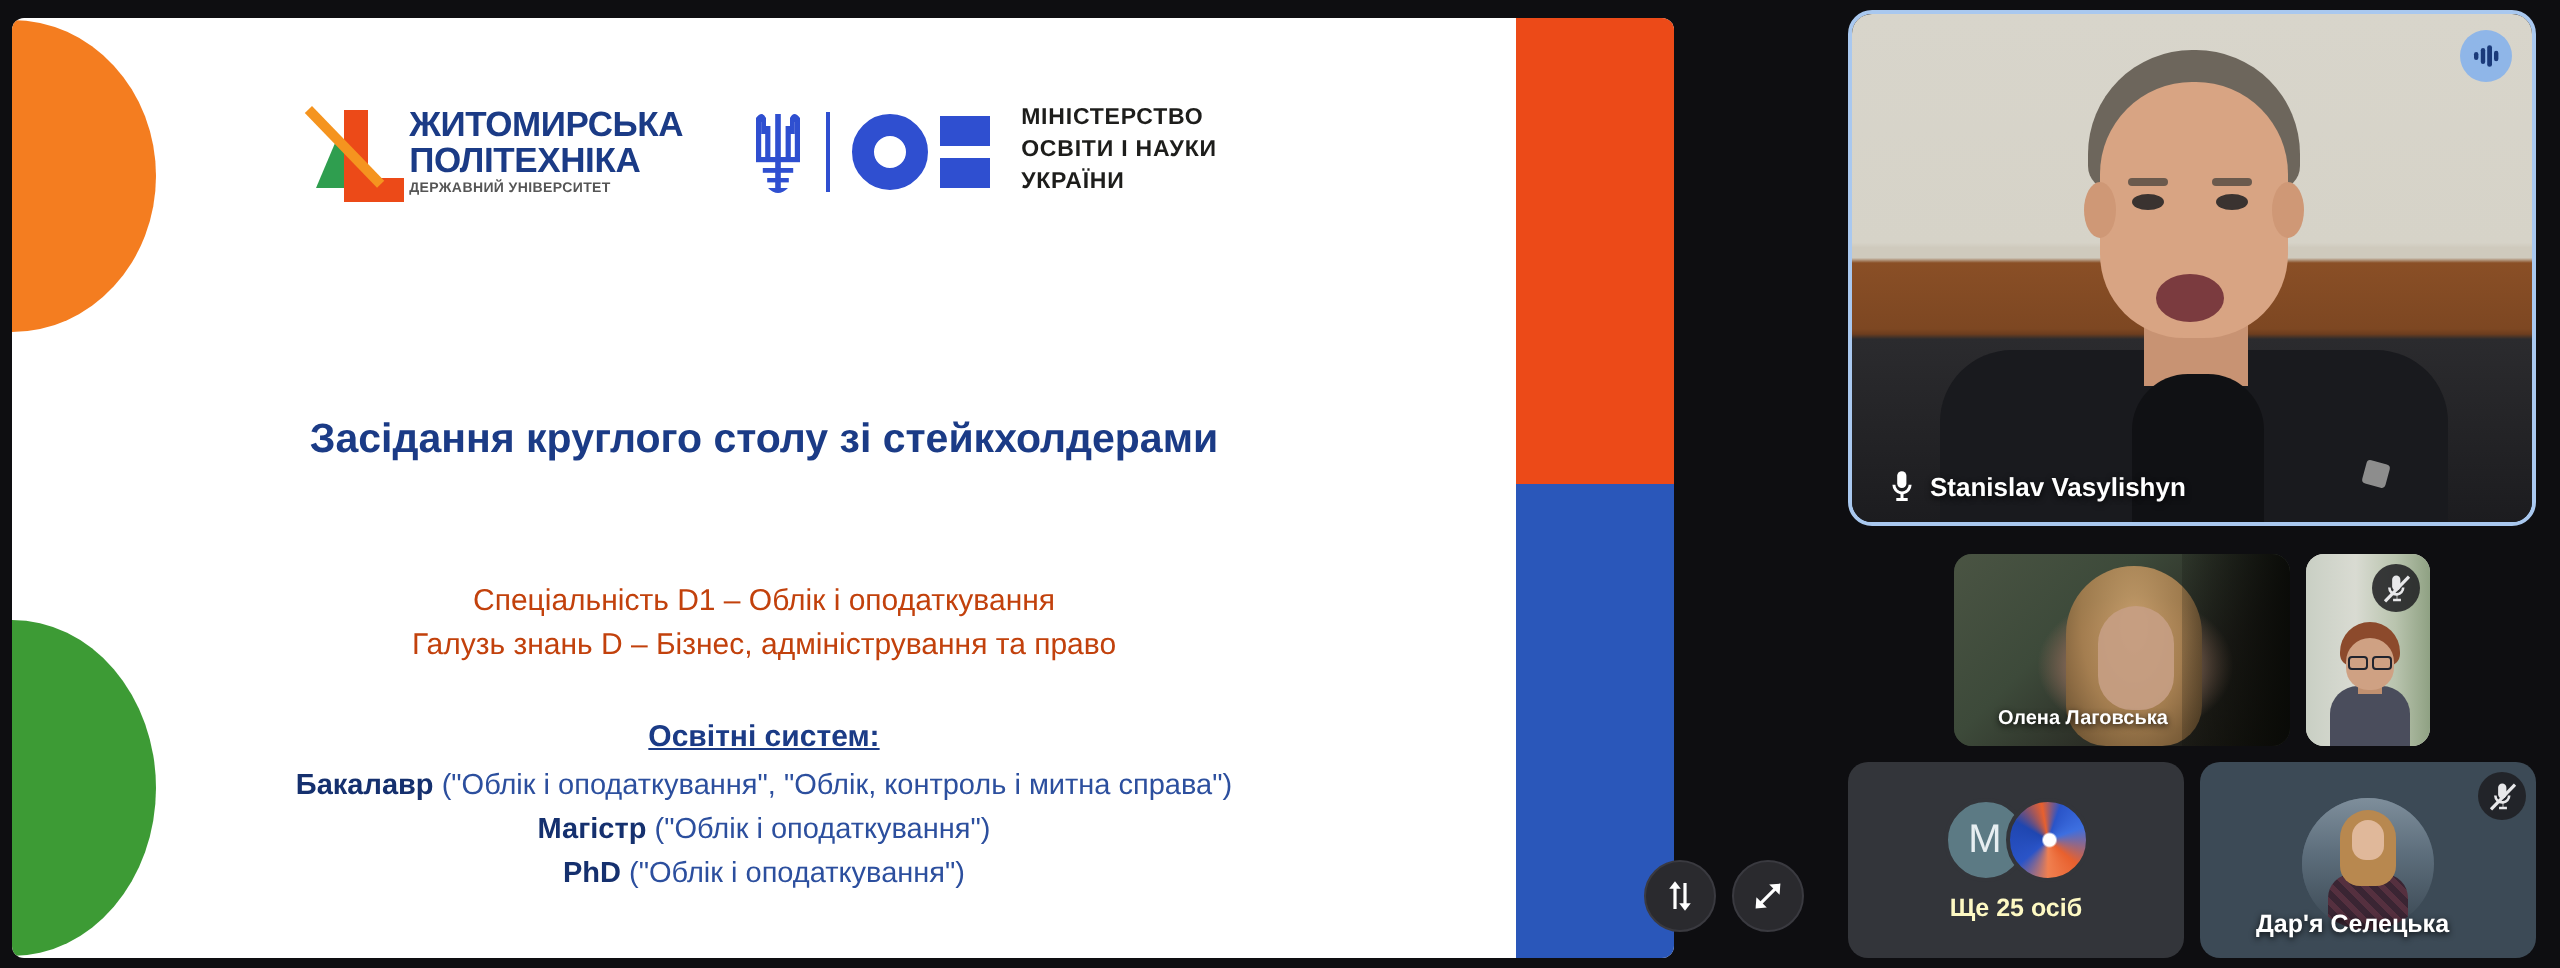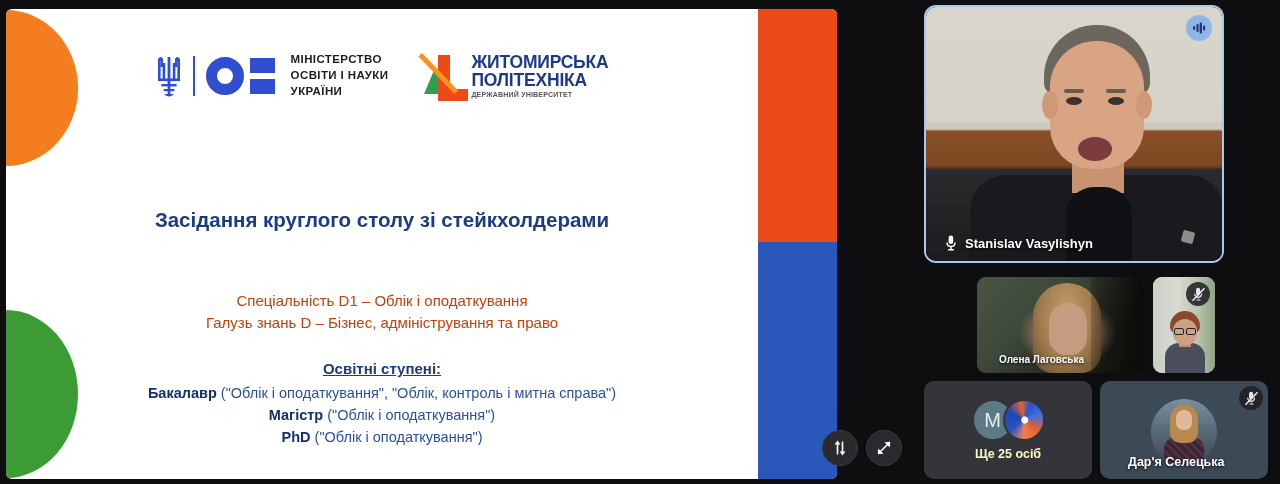--- a/index.html
+++ b/index.html
@@ -127,21 +127,21 @@
   #filmstrip {
     position: absolute; left: 912px; top: 0; width: 368px; height: 484px;
     background: #0e0e11;
   }
   .tile {
     position: absolute; border-radius: 10px; overflow: hidden;
     background: #2b2d31;
   }
   
   #tile-main {
-    left: 12px; top: 5px; width: 300px; height: 258px;
+    left: 12px; top: 5px; width: 344px; height: 258px;
     border-radius: 12px;
     border: 2px solid #a9c8ef;
     background: #1b1d20;
   }
   #main-video {
     position: absolute; inset: 0;
     background:
       linear-gradient(to bottom, #d8d5cb 0%, #d6d3c8 45%, #cfcabd 46%, #cfcabd 48%, #8a4f26 49%, #7d4722 62%, #6d3d1e 63%, #2b2b2e 64%, #1c1c1f 100%);
   }
   #main-person {
@@ -304,20 +304,34 @@
 
       <div class="blob" id="blob-orange"></div>
       <div class="blob" id="blob-green"></div>
 
       <div id="bar-wrap">
         <div id="bar-red"></div>
         <div id="bar-blue"></div>
       </div>
 
       <div id="logos">
+        <div id="zhp-logo">
+          <div id="zhp-mark">
+            <div id="zhp-tri"></div>
+            <div id="zhp-L"></div>
+            <div id="zhp-L2"></div>
+            <div id="zhp-slash"></div>
+          </div>
+          <div id="zhp-text">
+            <div class="l1">ЖИТОМИРСЬКА</div>
+            <div class="l2">ПОЛІТЕХНІКА</div>
+            <div class="l3">ДЕРЖАВНИЙ УНІВЕРСИТЕТ</div>
+          </div>
+        </div>
+
         <div id="mon-logo">
           <svg id="trident" viewBox="0 0 26 46">
             <g fill="#2f4fd0">
               <rect x="11.6" y="4" width="2.8" height="38"></rect>
               <rect x="2" y="6" width="2.6" height="22"></rect>
               <rect x="21.4" y="6" width="2.6" height="22"></rect>
               <path d="M2 6 q3 -4 5 0 v8 h-2.4 v-6 q-1.2 -1.6 -2.6 0 z"></path>
               <path d="M24 6 q-3 -4 -5 0 v8 h2.4 v-6 q1.2 -1.6 2.6 0 z"></path>
               <rect x="6.6" y="10" width="2.6" height="18"></rect>
               <rect x="16.8" y="10" width="2.6" height="18"></rect>
@@ -334,48 +348,34 @@
               <span></span>
                 <span></span>
             </div>
           </div>
           <div id="mon-text">
             <div>МІНІСТЕРСТВО</div>
             <div>ОСВІТИ І НАУКИ</div>
             <div>УКРАЇНИ</div>
           </div>
         </div>
-
-        <div id="zhp-logo">
-          <div id="zhp-mark">
-            <div id="zhp-tri"></div>
-            <div id="zhp-L"></div>
-            <div id="zhp-L2"></div>
-            <div id="zhp-slash"></div>
-          </div>
-          <div id="zhp-text">
-            <div class="l1">ЖИТОМИРСЬКА</div>
-            <div class="l2">ПОЛІТЕХНІКА</div>
-            <div class="l3">ДЕРЖАВНИЙ УНІВЕРСИТЕТ</div>
-          </div>
-        </div>
       </div>
 
       <div id="slide-body">
 
         <div id="meeting">
           <div>Засідання круглого столу зі стейкхолдерами</div>
         </div>
 
         <div id="spec">
           <div>Спеціальність D1 – Облік і оподаткування</div>
           <div>Галузь знань D – Бізнес, адміністрування та право</div>
         </div>
 
-        <div id="levels-title">Освітні ступені:</div>
+        <div id="levels-title">Освітні систем:</div>
 
         <div id="levels">
           <div>
             <b>Бакалавр</b>
             <span>("Облік і оподаткування", "Облік, контроль і митна справа")</span>
           </div>
           <div>
             <b>Магістр</b>
             <span>("Облік і оподаткування")</span>
           </div>

